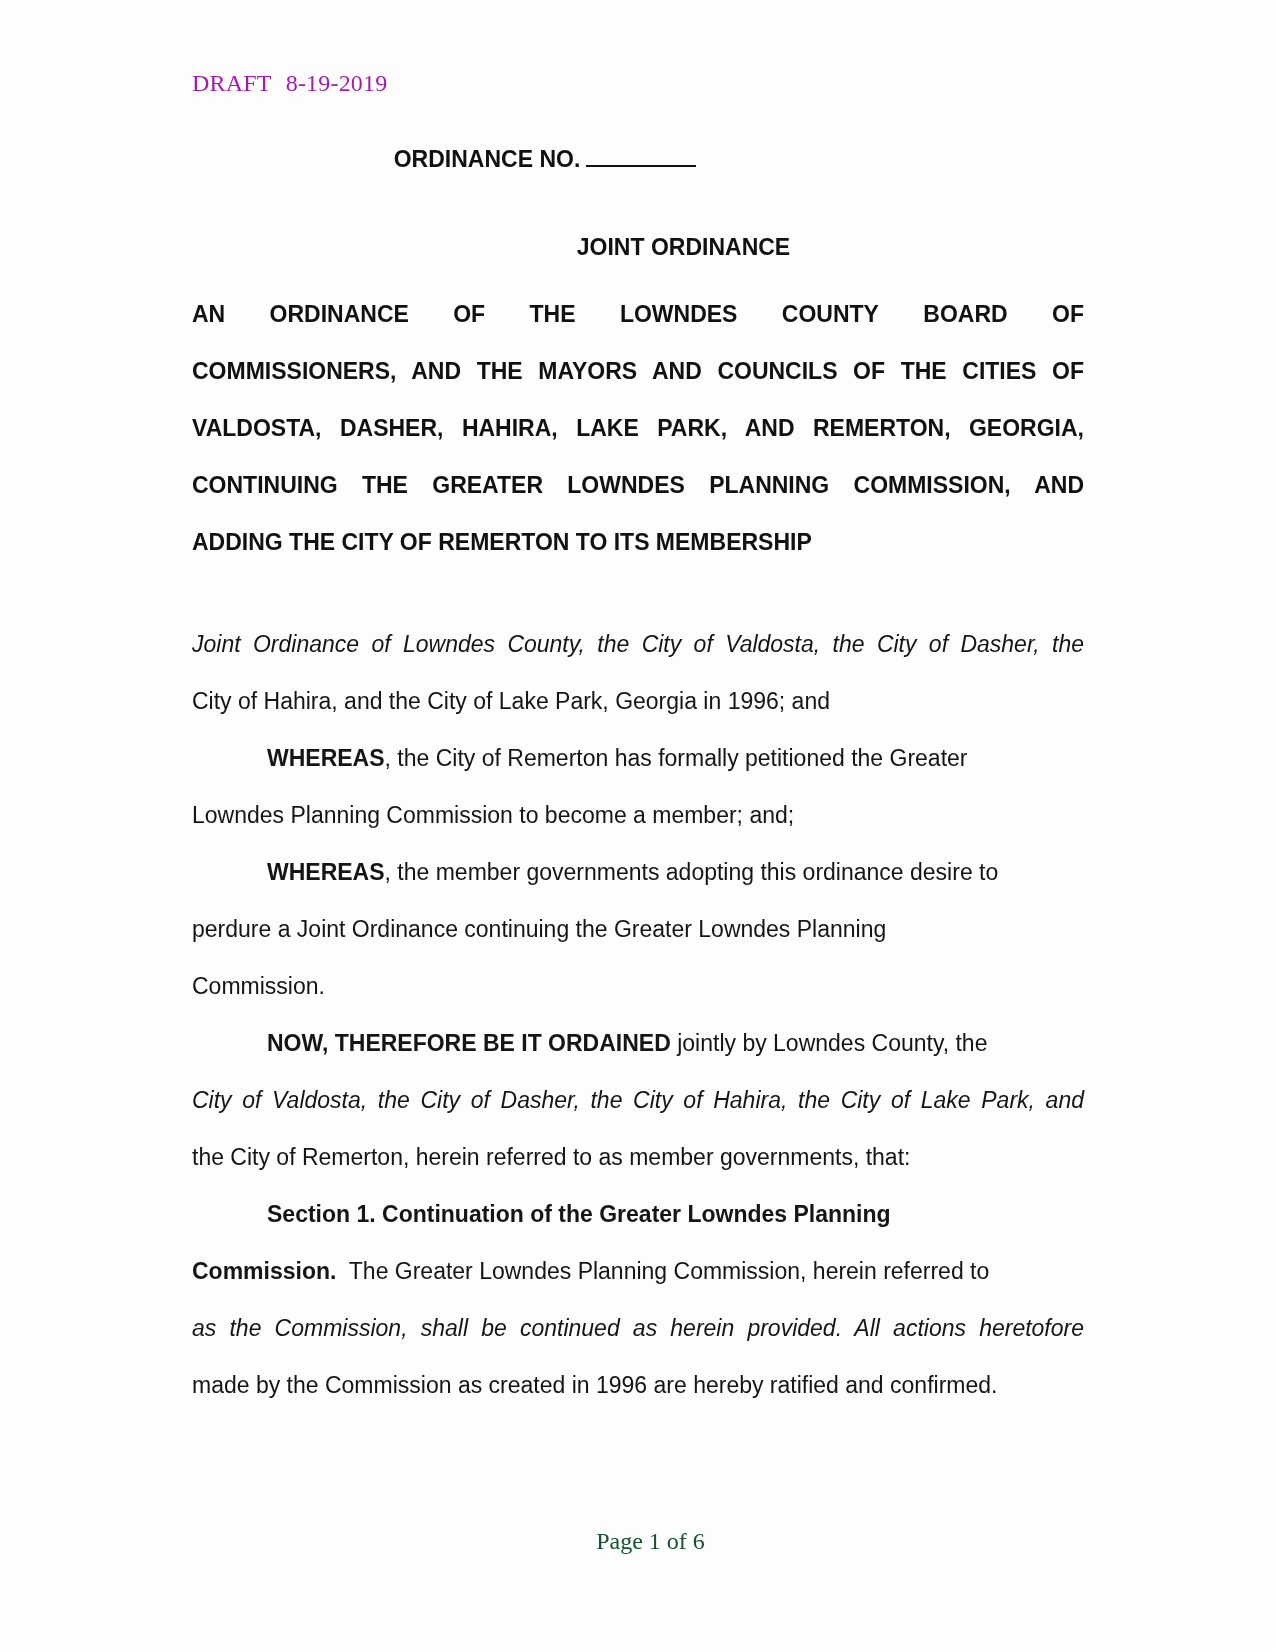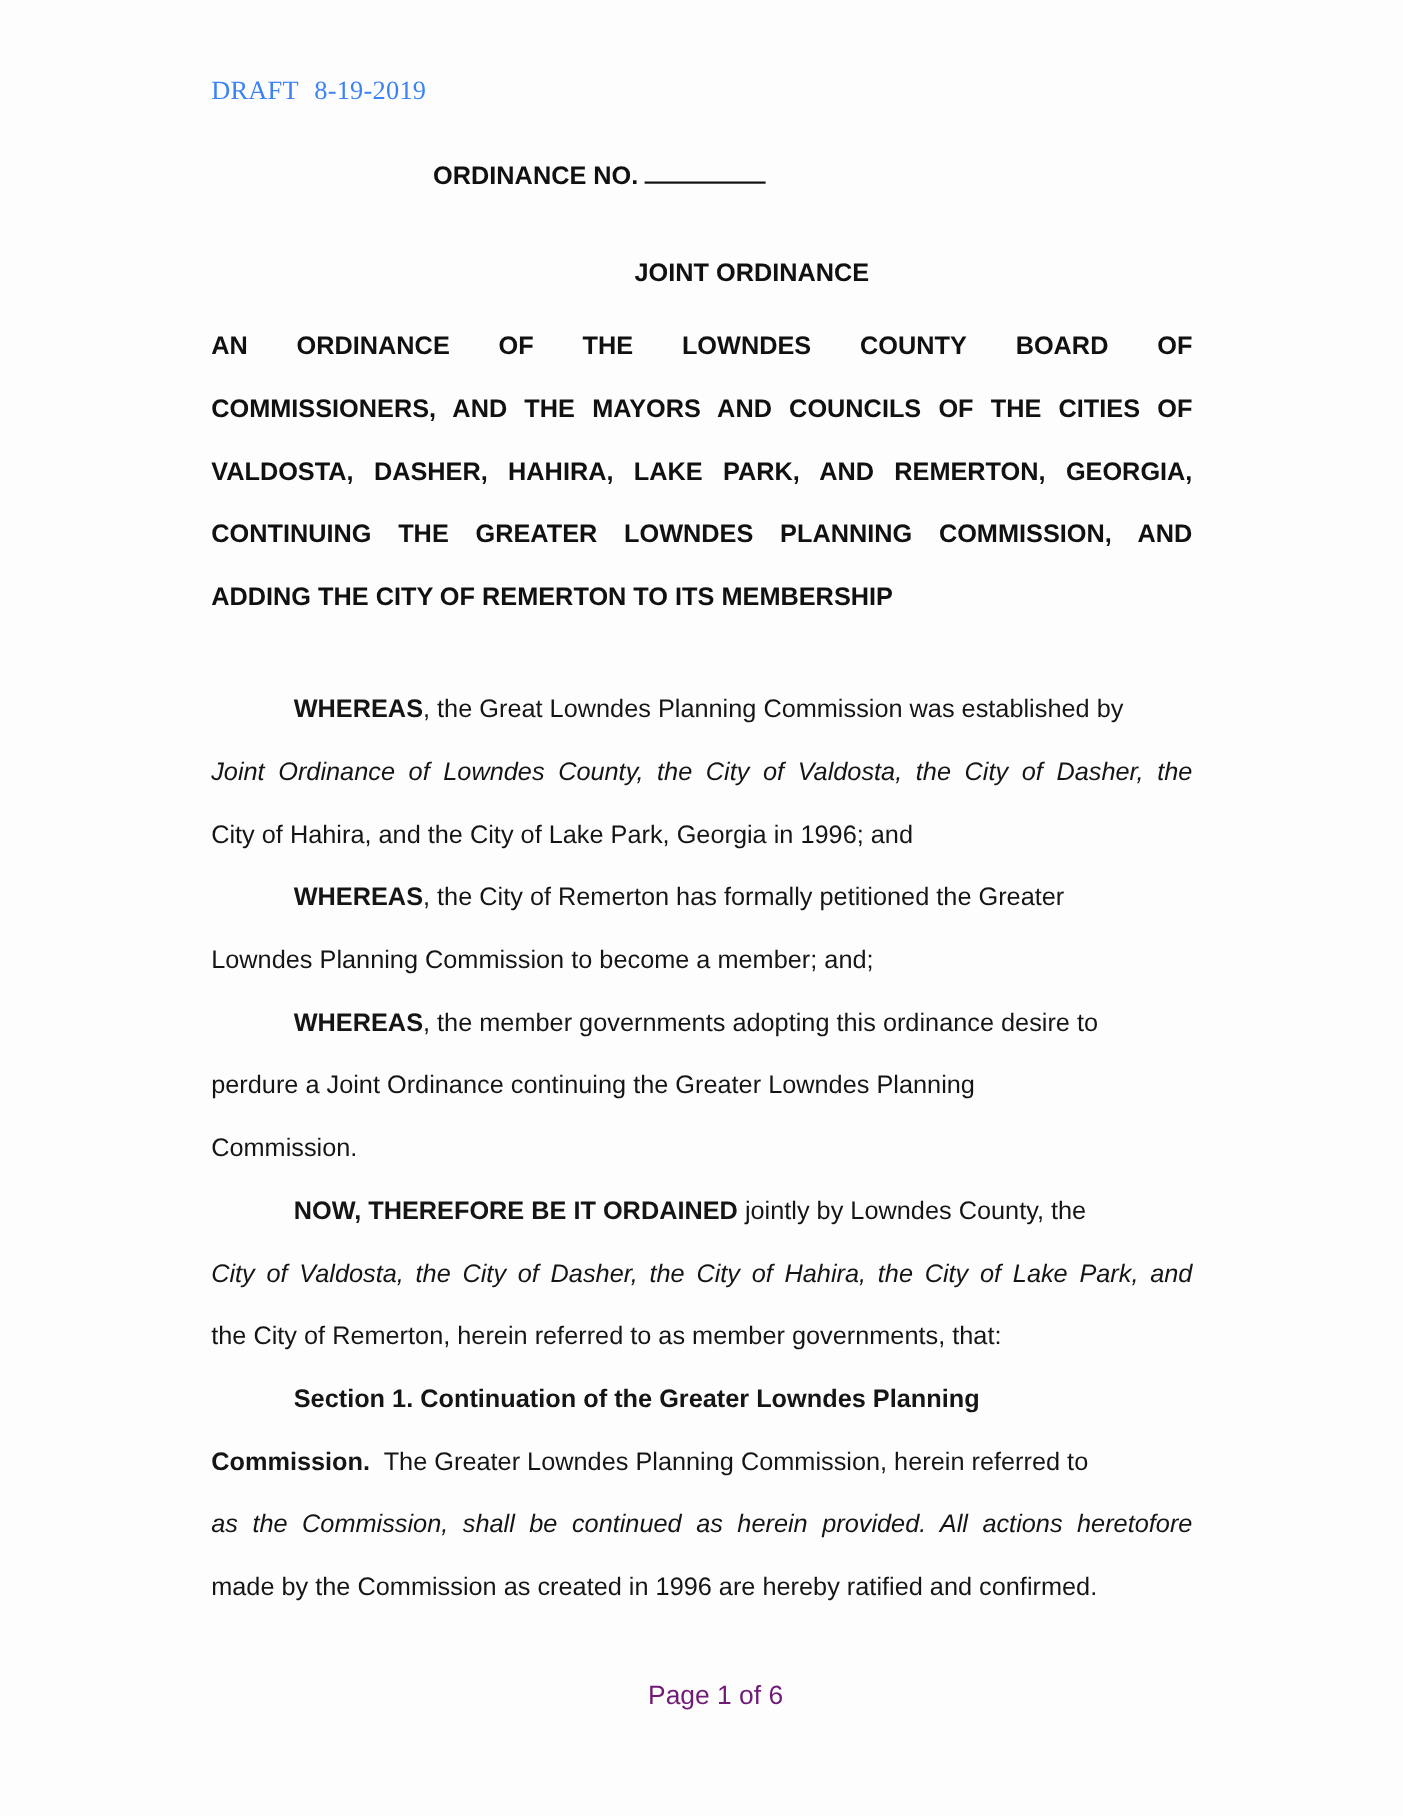--- a/index.html
+++ b/index.html
@@ -1,20 +1,20 @@
 <!DOCTYPE html>
 <html><head>
   <meta charset="utf-8">
   <style>
     html, body { margin: 0; padding: 0; background: #ffffff; }
     body { width: 1275px; height: 1651px; position: relative; overflow: hidden; color: #111111; }
     .page { position: absolute; left: 0; top: 0; width: 1275px; height: 1651px; background: #fdfdfd; }
     .draft {
       position: absolute; left: 192px; top: 70px;
-      font-family: "Liberation Serif", serif; font-size: 24px; color: #3b82f6;
+      font-family: "Liberation Serif", serif; font-size: 24px; color: #a21caf;
       letter-spacing: 0.2px;
     }
     .draft span.gap { display: inline-block; width: 14px; }
     .ord-no {
       position: absolute; left: 0; width: 1030px; top: 146px; text-align: center;
       font-family: "Liberation Sans", sans-serif; font-weight: bold; font-size: 23px;
       padding-left: 60px; box-sizing: border-box;
     }
     .ord-no .blank { display: inline-block; width: 110px; border-bottom: 2px solid #111; margin-left: 6px; height: 18px; vertical-align: baseline; }
     .joint {
@@ -32,21 +32,21 @@
     .body {
       position: absolute; left: 192px; top: 630px; width: 892px;
       font-family: "Liberation Sans", sans-serif; font-size: 23px; color: #151515;
     }
     .ln { height: 57px; line-height: 28px; white-space: nowrap; }
     .ln.indent { padding-left: 75px; }
     .ln.justify { text-align: justify; text-align-last: justify; white-space: normal; font-style: italic; }
     b { font-weight: bold; }
     .footer {
       position: absolute; left: 0; width: 1275px; top: 1528px; text-align: center;
-      font-family: Liberation Sans, sans-serif; font-size: 24px; color: #701a75;
+      font-family: Liberation Serif, serif; font-size: 24px; color: #14532d;
       padding-left: 26px; box-sizing: border-box;
     }
   </style>
 </head>
 <body>
 
 <div class="page">
 
   <div class="draft">
     <span>DRAFT</span><span class="gap"></span><span>8-19-2019</span>
@@ -70,21 +70,20 @@
       <span>OF</span>
     </div>
     <div class="title-line spread">COMMISSIONERS, AND THE MAYORS AND COUNCILS OF THE CITIES OF</div>
     <div class="title-line spread">VALDOSTA, DASHER, HAHIRA, LAKE PARK, AND REMERTON, GEORGIA,</div>
     <div class="title-line spread">CONTINUING THE GREATER LOWNDES PLANNING COMMISSION, AND</div>
     <div class="title-line">ADDING THE CITY OF REMERTON TO ITS MEMBERSHIP</div>
   </div>
 
   <div class="body">
 
-    <div class="ln indent"><b>WHEREAS</b><span>, the Great Lowndes Planning Commission was established by</span></div>
     <div class="ln justify">Joint Ordinance of Lowndes County, the City of Valdosta, the City of Dasher, the</div>
     <div class="ln">City of Hahira, and the City of Lake Park, Georgia in 1996; and</div>
 
     <div class="ln indent"><b>WHEREAS</b><span>, the City of Remerton has formally petitioned the Greater</span></div>
     <div class="ln">Lowndes Planning Commission to become a member; and;</div>
 
     <div class="ln indent"><b>WHEREAS</b><span>, the member governments adopting this ordinance desire to</span></div>
     <div class="ln">perdure a Joint Ordinance continuing the Greater Lowndes Planning</div>
     <div class="ln">Commission.</div>
 

